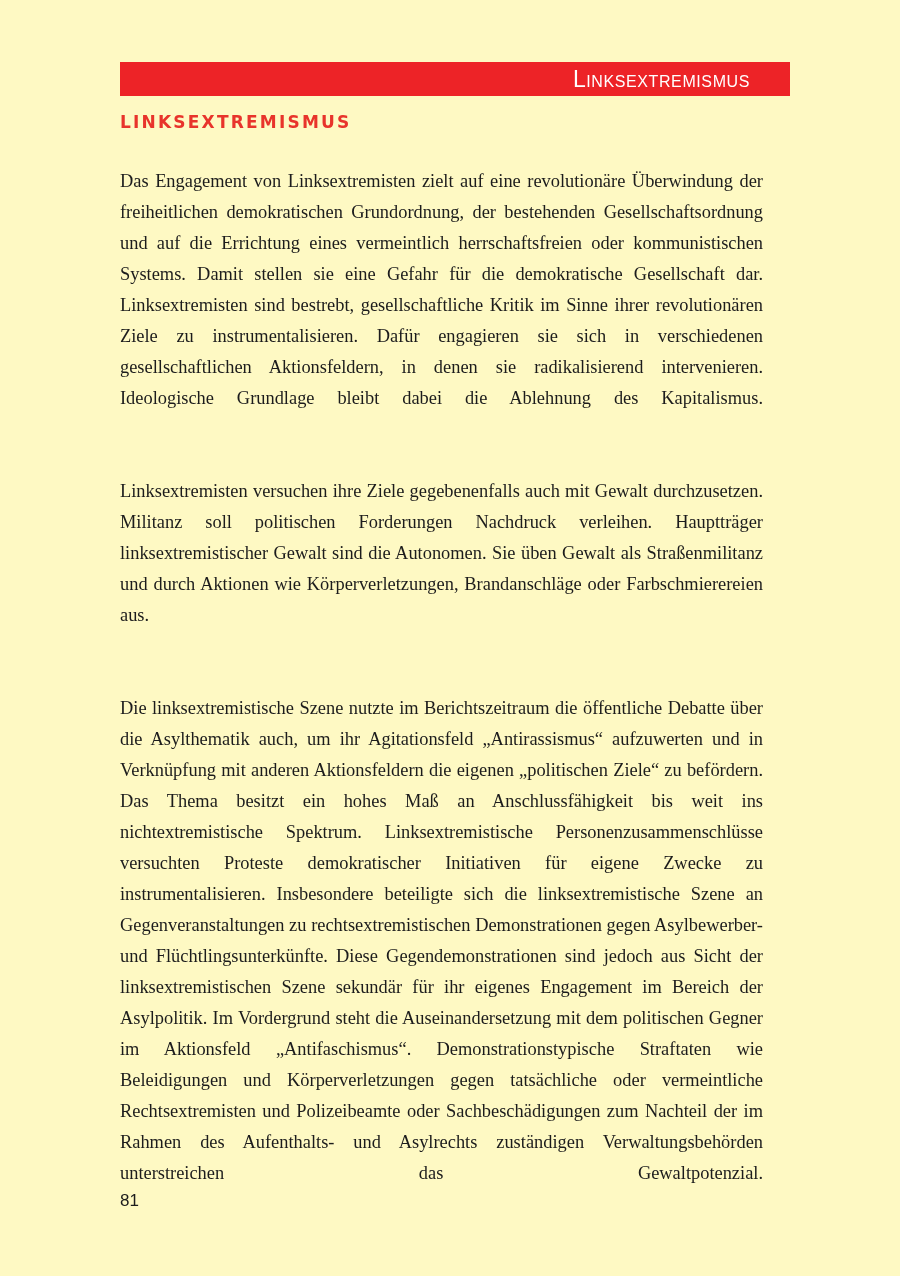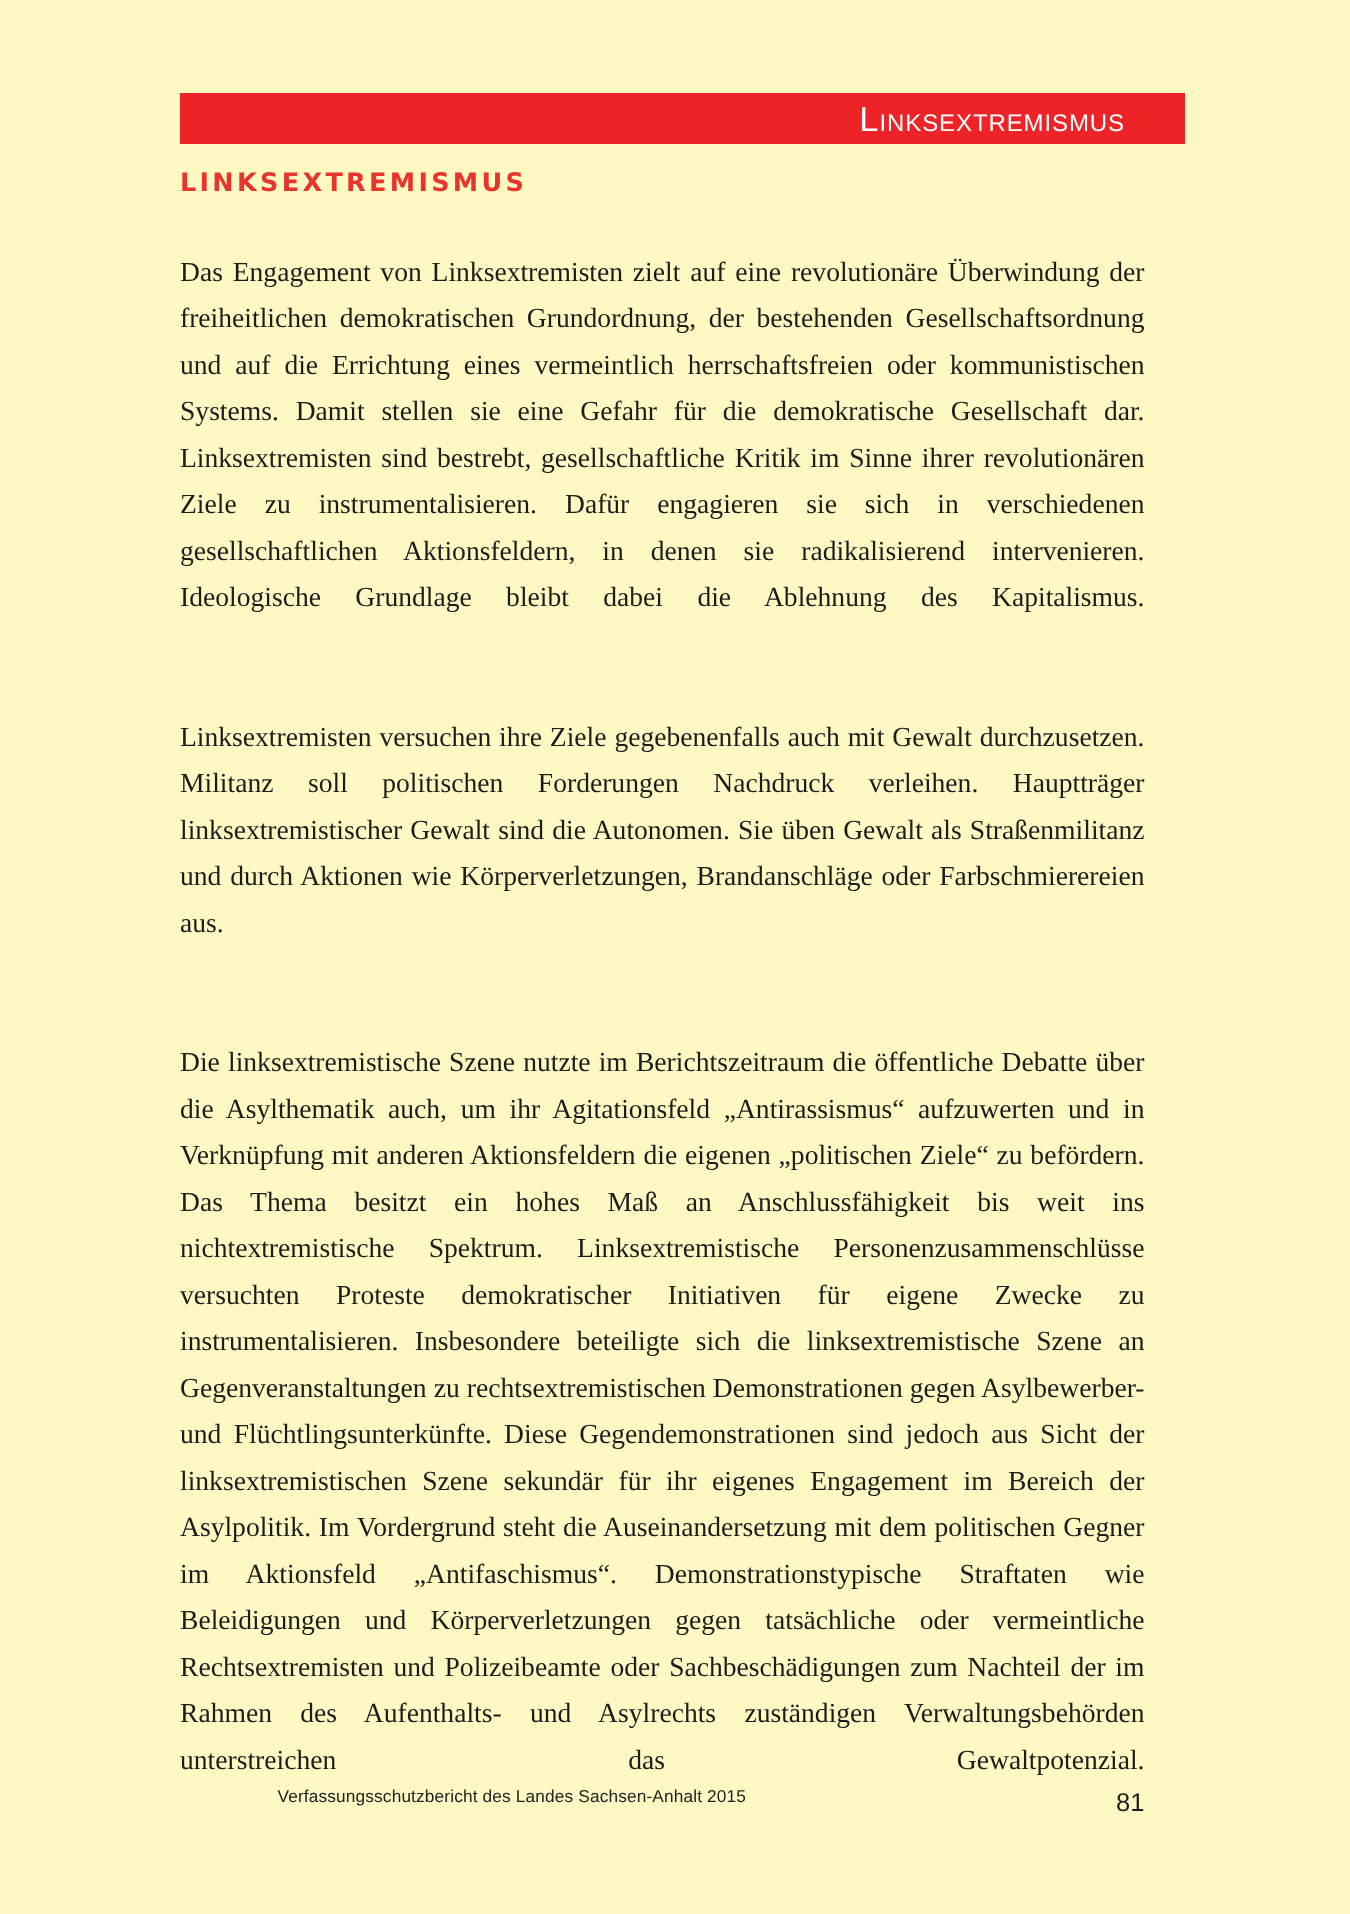--- a/index.html
+++ b/index.html
@@ -130,17 +130,16 @@
 
   <div class="section-heading">LINKSEXTREMISMUS</div>
 
   <div class="body-column">
     <p class="body-paragraph">Das Engagement von Linksextremisten zielt auf eine revolutionäre Überwindung der freiheitlichen demokratischen Grundordnung, der bestehenden Gesellschaftsordnung und auf die Errichtung eines vermeintlich herrschaftsfreien oder kommunistischen Systems. Damit stellen sie eine Gefahr für die demokratische Gesellschaft dar. Linksextremisten sind bestrebt, gesellschaftliche Kritik im Sinne ihrer revolutionären Ziele zu instrumentalisieren. Dafür engagieren sie sich in verschiedenen gesellschaftlichen Aktionsfeldern, in denen sie radikalisierend intervenieren. Ideologische Grundlage bleibt dabei die Ablehnung des Kapitalismus.</p>
     <p class="body-paragraph">Linksextremisten versuchen ihre Ziele gegebenenfalls auch mit Gewalt durchzusetzen. Militanz soll politischen Forderungen Nachdruck verleihen. Hauptträger linksextremistischer Gewalt sind die Autonomen. Sie üben Gewalt als Straßenmilitanz und durch Aktionen wie Körperverletzungen, Brandanschläge oder Farbschmierereien aus.</p>
     <p class="body-paragraph">Die linksextremistische Szene nutzte im Berichtszeitraum die öffentliche Debatte über die Asylthematik auch, um ihr Agitationsfeld „Antirassismus“ aufzuwerten und in Verknüpfung mit anderen Aktionsfeldern die eigenen „politischen Ziele“ zu befördern. Das Thema besitzt ein hohes Maß an Anschlussfähigkeit bis weit ins nichtextremistische Spektrum. Linksextremistische Personenzusammenschlüsse versuchten Proteste demokratischer Initiativen für eigene Zwecke zu instrumentalisieren. Insbesondere beteiligte sich die linksextremistische Szene an Gegenveranstaltungen zu rechtsextremistischen Demonstrationen gegen Asylbewerber- und Flüchtlingsunterkünfte. Diese Gegendemonstrationen sind jedoch aus Sicht der linksextremistischen Szene sekundär für ihr eigenes Engagement im Bereich der Asylpolitik. Im Vordergrund steht die Auseinandersetzung mit dem politischen Gegner im Aktionsfeld „Antifaschismus“. Demonstrationstypische Straftaten wie Beleidigungen und Körperverletzungen gegen tatsächliche oder vermeintliche Rechtsextremisten und Polizeibeamte oder Sachbeschädigungen zum Nachteil der im Rahmen des Aufenthalts- und Asylrechts zuständigen Verwaltungsbehörden unterstreichen das Gewaltpotenzial.</p>
   </div>
 
   <div class="footer">
-    <div class="footer-source">Verfassungsschutzbericht des Landes Sachsen-Anhalt 2015</div>
     <div class="footer-page-number">81</div>
   </div>
 
 </div>
 
 </body></html>

